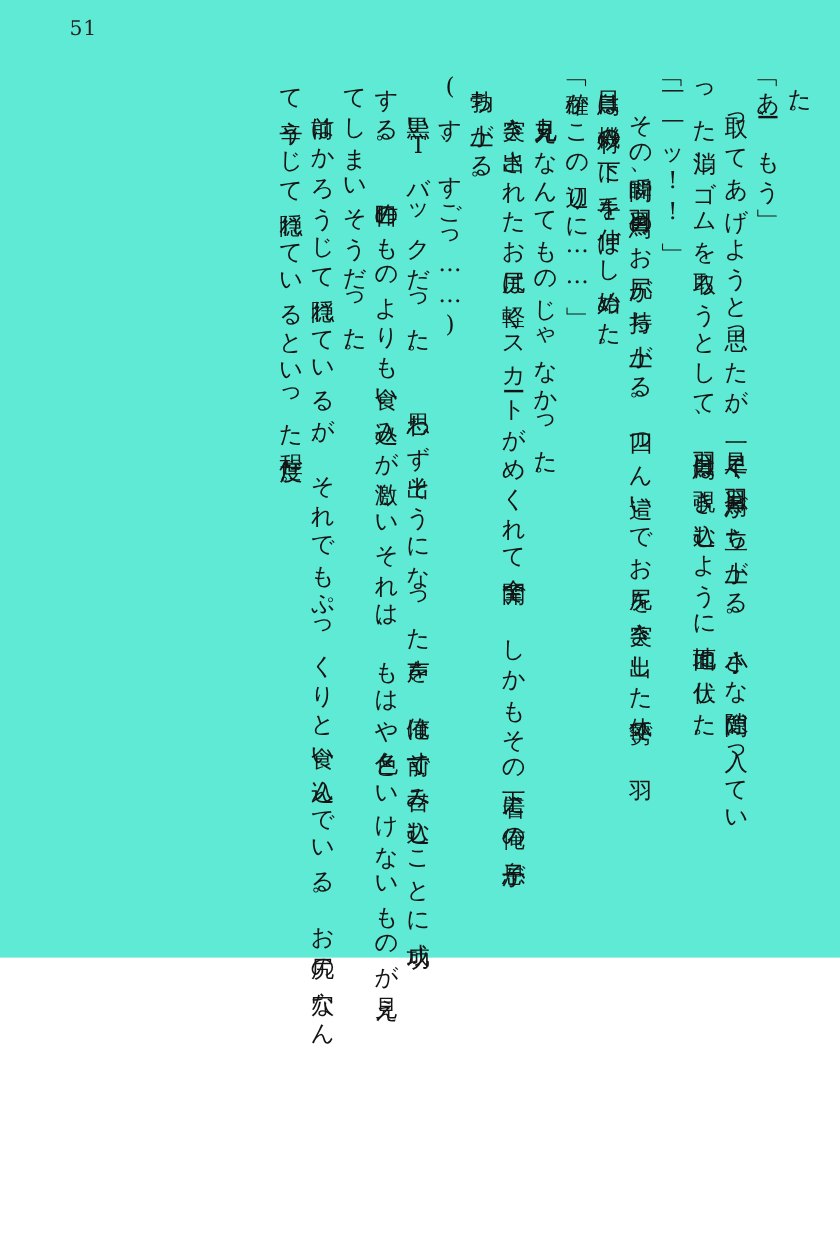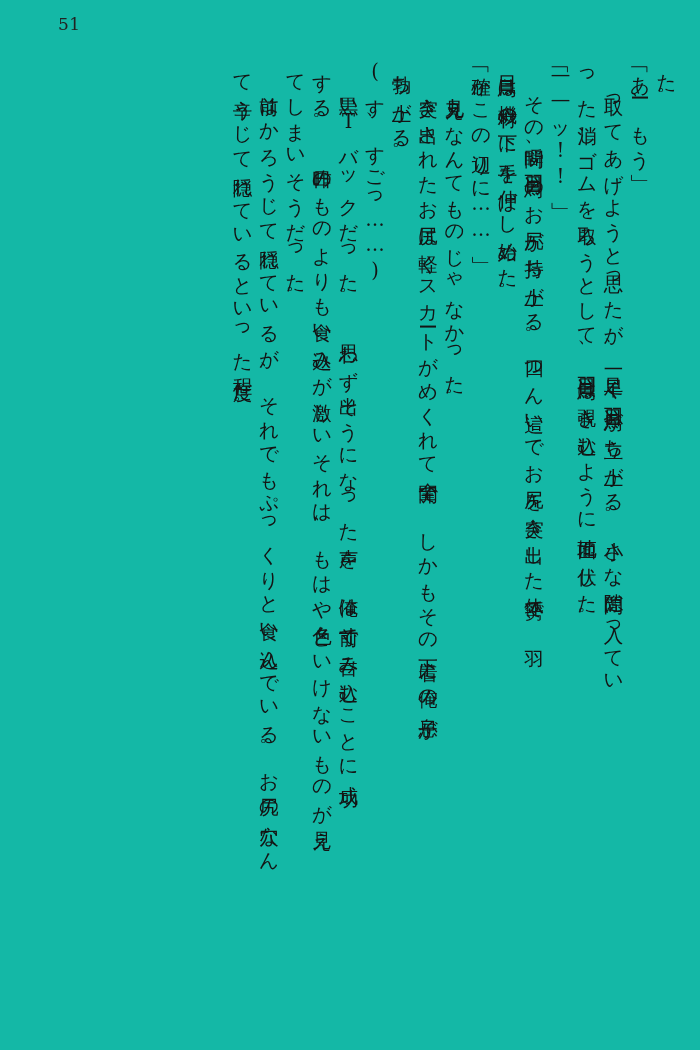--- a/index.html
+++ b/index.html
@@ -10,22 +10,22 @@
   body {
     width: 700px;
     height: 1050px;
     overflow: hidden;
     font-family: "DejaVu Serif", "Liberation Serif", serif;
     color: #1a1a1a;
   }
   #page {
     position: relative;
     width: 700px;
-    height: 1050px;
-    background: #14b8a6;
+    height: 798px;
+    background: #5eead4;
     box-sizing: border-box;
   }
   #page-number {
     position: absolute;
     top: 14px;
     left: 58px;
     font-size: 17px;
     font-family: "DejaVu Serif", "Liberation Serif", serif;
     color: #222;
     letter-spacing: 0.5px;

